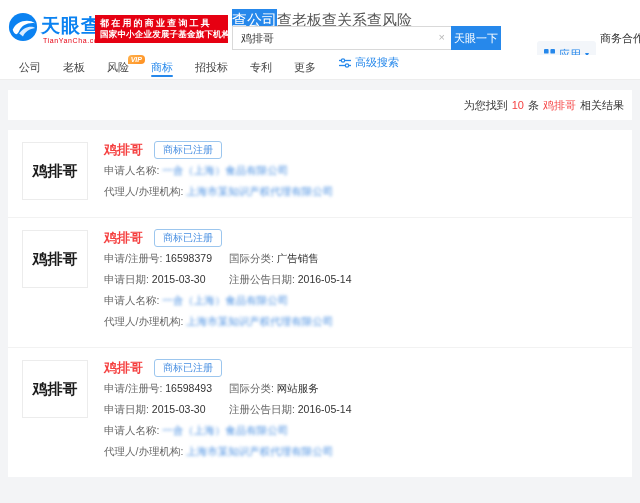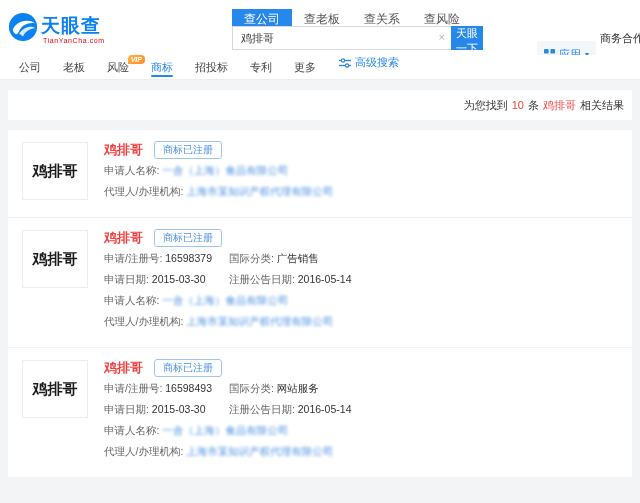--- a/index.html
+++ b/index.html
@@ -13,27 +13,27 @@
   }
   
   .header { position:absolute; top:0; left:0; width:640px; height:55px; background:#fff; }
   .logo-icon { position:absolute; left:8px; top:12px; width:30px; height:30px; }
   .brand { position:absolute; left:41px; top:13px; font-size:19px; font-weight:bold; color:#0b82f1; letter-spacing:1px; }
   .domain { position:absolute; left:43px; top:37px; font-size:7px; color:#e60012; letter-spacing:0.6px; }
   .banner { position:absolute; left:95px; top:15px; width:133px; height:28px; background:#e60012; color:#fff; padding:2px 5px; }
   .banner .b1 { font-size:9px; font-weight:bold; letter-spacing:2.2px; line-height:12px; white-space:nowrap; }
   .banner .b2 { font-size:8.5px; font-weight:bold; letter-spacing:0.2px; line-height:11px; white-space:nowrap; }
   .search-tabs { position:absolute; left:232px; top:9px; display:flex; }
-  .stab { font-size:12px; color:#555; padding:2px 12px 3px; cursor:pointer; }
+  .stab { font-size:15px; color:#555; padding:2px 0 3px; cursor:pointer; }
   .stab.active { background:#2688eb; color:#fff; }
   .search-box { position:absolute; left:232px; top:26px; display:flex; }
   .search-input-wrap { position:relative; }
   .search-input { width:219px; height:24px; border:1px solid #d9d9d9; border-right:none; font-size:11px; padding:0 20px 0 8px; color:#333; outline:none; font-family:inherit; }
   .clear-x { position:absolute; right:6px; top:5px; font-size:11px; color:#b8b8b8; cursor:pointer; }
-  .search-btn { width:32px; height:24px; background:#2688eb; color:#fff; border:none; font-size:11px; cursor:pointer; font-family:inherit; }
+  .search-btn { width:50px; height:24px; background:#2688eb; color:#fff; border:none; font-size:11px; cursor:pointer; font-family:inherit; }
   .apps { position:absolute; left:537px; top:41px; height:26px; display:flex; align-items:center; gap:4px; background:#f3f6fa; border-radius:3px; padding:0 7px; color:#2688eb; font-size:11px; cursor:pointer; }
   .caret { font-size:8px; }
   .biz { position:absolute; left:600px; top:31px; font-size:11px; color:#333; cursor:pointer; white-space:nowrap; }
   
   .nav { position:absolute; top:55px; left:0; width:640px; height:25px; background:#fff; border-bottom:1px solid #ededed; display:flex; align-items:flex-start; padding-left:8px; }
   .nav-item { font-size:11px; color:#444; padding:0 11px; height:100%; display:flex; align-items:center; position:relative; cursor:pointer; }
   .nav-item.active { color:#2688eb; }
   .nav-item.active::after { content:""; position:absolute; bottom:2px; left:50%; transform:translateX(-50%); width:22px; height:2px; background:#2688eb; border-radius:1px; }
   .vip-badge { position:absolute; top:0px; right:-5px; font-size:7px; font-style:italic; font-weight:bold; color:#fff; background:linear-gradient(135deg,#ffb14d,#ff8f1f); border-radius:4px 4px 4px 0; padding:0 3px; line-height:9px; }
   .advanced { margin-left:12px; display:flex; align-items:center; gap:4px; color:#2688eb; font-size:11px; cursor:pointer; }
@@ -58,20 +58,24 @@
 <body>
 
 <div class="header">
   <svg class="logo-icon" viewBox="0 0 32 32">
     <circle cx="16" cy="16" r="15" fill="#0b82f1"></circle>
     <path d="M5 19 C9 9, 22 7, 29 12 C21 11, 15 14, 12 20 C10 25, 7 25, 5 19 Z" fill="#ffffff"></path>
     <path d="M12 23 C16 16, 25 14, 29 17 C23 18, 18 21, 16 26 Z" fill="#d9ecff"></path>
   </svg>
   <div class="brand">天眼查</div>
   <div class="domain">TianYanCha.com</div>
+  <div class="banner">
+    <div class="b1">都在用的商业查询工具</div>
+    <div class="b2">国家中小企业发展子基金旗下机构</div>
+  </div>
   <div class="search-tabs">
     <div class="stab active">查公司</div>
     <div class="stab">查老板</div>
     <div class="stab">查关系</div>
     <div class="stab">查风险</div>
   </div>
   <div class="search-box">
     <div class="search-input-wrap">
       <input class="search-input" type="text" value="鸡排哥" style="">
       <span class="clear-x">×</span>

